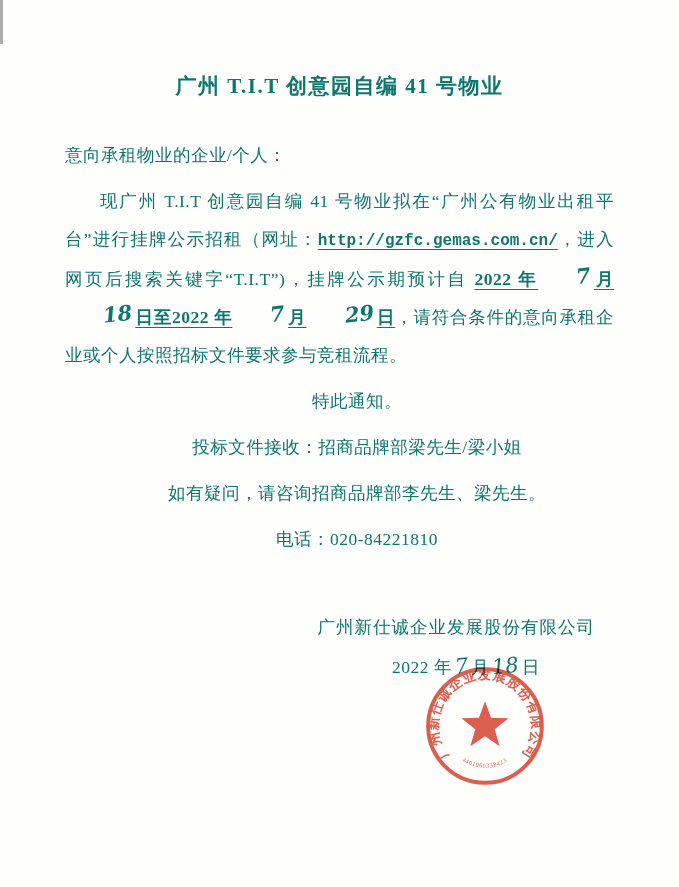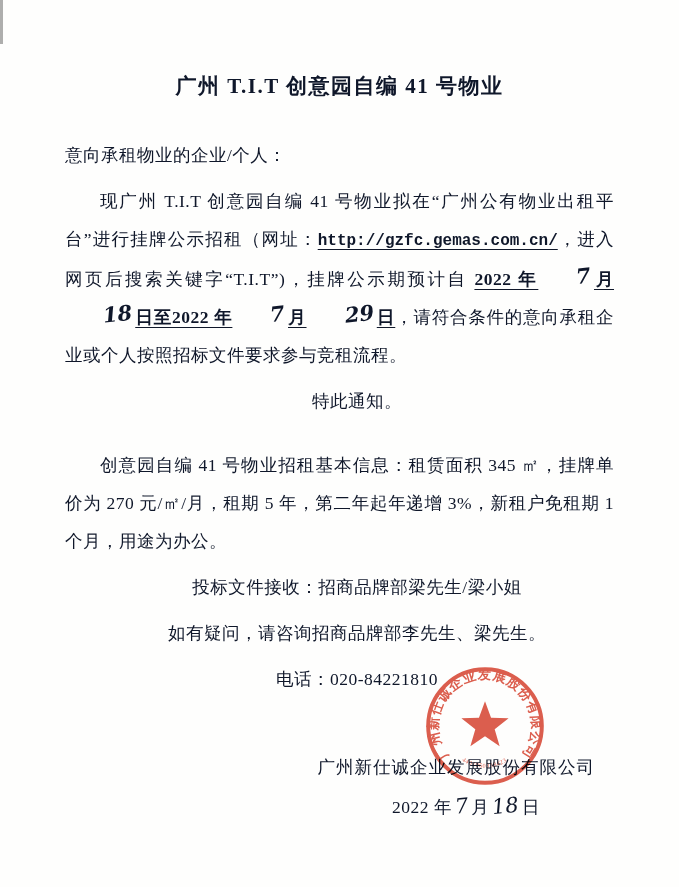--- a/index.html
+++ b/index.html
@@ -2,21 +2,21 @@
 <html><head>
 <meta charset="utf-8">
 <style>
   html,body { margin:0; padding:0; background:#e8e8e8; }
   .page {
     position:relative;
     width:679px; height:887px;
     margin:0 auto;
     background:#fefefdff;
     background:#fefefd;
-    color:#0f172a;
+    color:#0f766e;
     font-family:"Liberation Serif","DejaVu Serif",serif;
     font-size:17.5px;
     line-height:38px;
     letter-spacing:0.5px;
     padding:0 57px;
     box-sizing:border-box;
     overflow:hidden;
   }
   .scan-edge {
     position:absolute; left:0; top:0; width:3px; height:44px;
@@ -71,21 +71,20 @@
   <div class="title">
     <div>广州 T.I.T 创意园自编 41 号物业</div>
   </div>
 
   <p class="salutation">意向承租物业的企业/个人：</p>
 
   <p class="indent just"><span>现广州 T.I.T 创意园自编 41 号物业拟在“广州公有物业出租平台”进行挂牌公示招租（网址：</span><span class="u url">http://gzfc.gemas.com.cn/</span><span>，进入网页后搜索关键字“T.I.T”)，挂牌公示期预计自 </span><span class="u"><span>2022 年</span><span class="hand">7</span><span>月</span><span class="hand">18</span><span>日至</span><span>2022 年</span><span class="hand">7</span><span>月</span><span class="hand">29</span><span>日</span></span><span>，请符合条件的意向承租企业或个人按照招标文件要求参与竞租流程。</span></p>
 
   <p class="indent">特此通知。</p>
 
-  <p class="indent just para2">创意园自编 41 号物业招租基本信息：租赁面积 345 ㎡，挂牌单价为 270 元/㎡/月，租期 5 年，第二年起年递增 3%，新租户免租期 1 个月，用途为办公。</p>
 
   <p class="indent">投标文件接收：招商品牌部梁先生/梁小姐</p>
   <p class="indent">如有疑问，请咨询招商品牌部李先生、梁先生。</p>
   <p class="indent">电话：020-84221810</p>
 
   <div class="signature">
     <div><span class="sig-company">广州新仕诚企业发展股份有限公司</span></div>
     <div class="sig-date-line"><span class="sig-date"><span>2022 年</span><span class="hand">7</span><span>月</span><span class="hand">18</span><span>日</span></span></div>
   </div>
 

